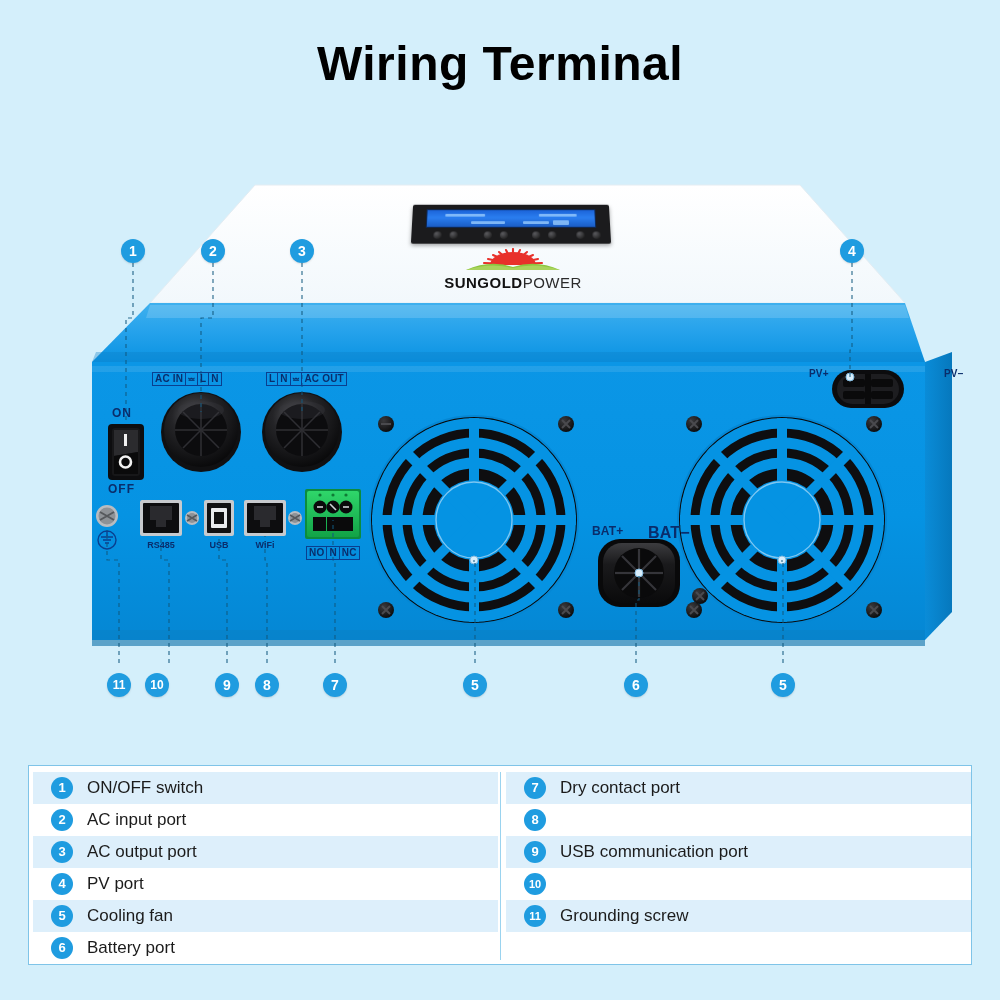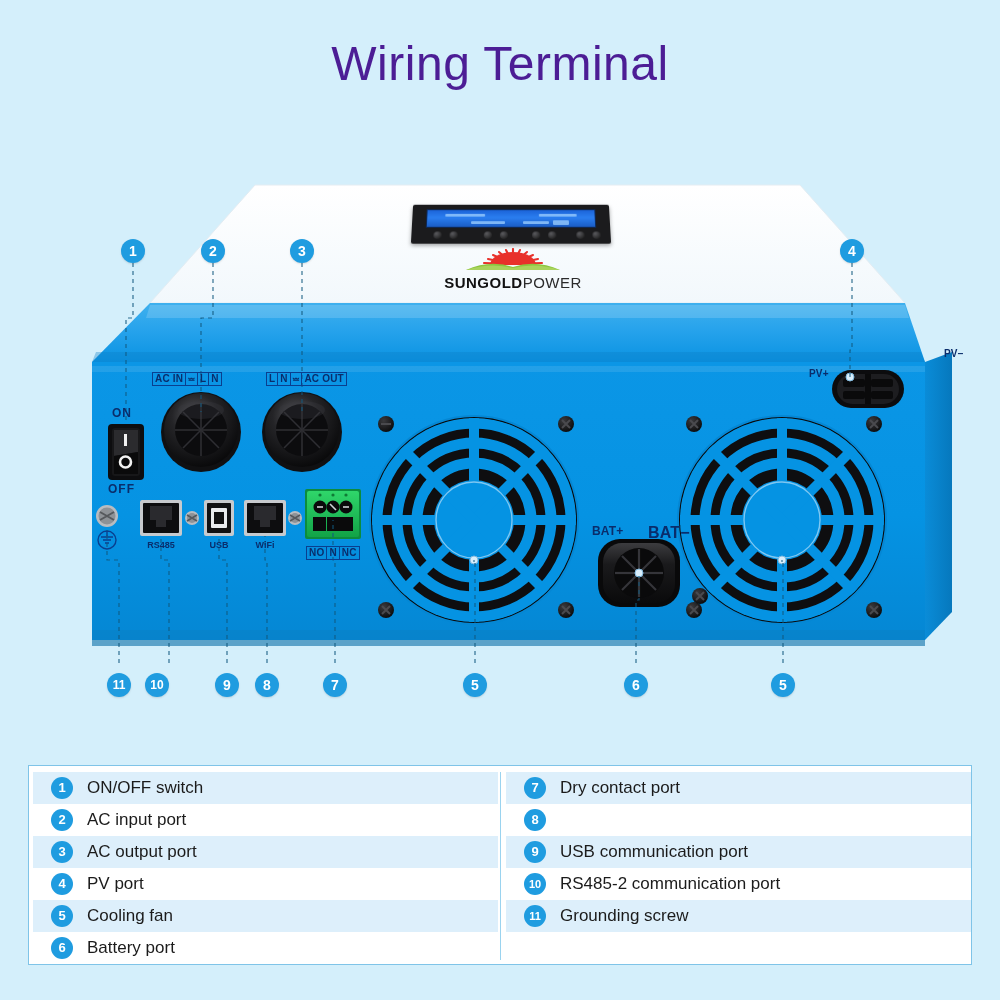--- a/index.html
+++ b/index.html
@@ -10,22 +10,22 @@
     position: relative;
     overflow: hidden;
   }
 
   
   #title {
     position: absolute;
     top: 36px; left: 0; width: 1000px;
     text-align: center;
     font-size: 48px;
-    font-weight: normal;
-    color: #4c1d95;
+    font-weight: bold;
+    color: #000000;
     letter-spacing: 0.5px;
   }
 
   
   #device { position: absolute; left: 0; top: 0; width: 1000px; height: 760px; }
 
   .dev-svg { position: absolute; left: 0; top: 0; }
 
   
   #lcd-panel {
@@ -462,21 +462,21 @@
       <span>N</span>
       <span>⏕</span>
       <span>AC OUT</span>
     </span>
   </div>
 
   <div class="onoff-text" style="left:112px; top:406px;">ON</div>
   <div class="onoff-text" style="left:108px; top:482px;">OFF</div>
 
   <div class="plabel" style="left:809px; top:368px;">PV+</div>
-  <div class="plabel" style="left:908px; top:348px;padding-left:36px;">PV−</div>
+  <div class="plabel" style="left:908px; top:368px;padding-left:36px;">PV−</div>
 
   <div class="plabel" style="left:592px; top:524px; font-size:12px;">BAT+</div>
   <div class="plabel" style="left:648px; top:524px; font-size:16px;">BAT−</div>
 
   <div class="smalllabel" style="left:140px; top:540px; width:42px;">RS485</div>
   <div class="smalllabel" style="left:204px; top:540px; width:30px;">USB</div>
   <div class="smalllabel" style="left:244px; top:540px; width:42px;">WiFi</div>
 
   <div class="plabel" style="left:306px; top:546px;">
     <span class="label-row">
@@ -537,20 +537,19 @@
     </div>
     <div class="lg-row">
       <div class="lg-num">8</div>
     </div>
     <div class="lg-row alt">
       <div class="lg-num">9</div>
       <div class="lg-text">USB communication port</div>
     </div>
     <div class="lg-row">
       <div class="lg-num two">10</div>
-      <div class="lg-text">RS485-2 communication port</div>
     </div>
     <div class="lg-row alt">
       <div class="lg-num two">11</div>
       <div class="lg-text">Grounding screw</div>
     </div>
   </div>
 </div>
 
 </body></html>

